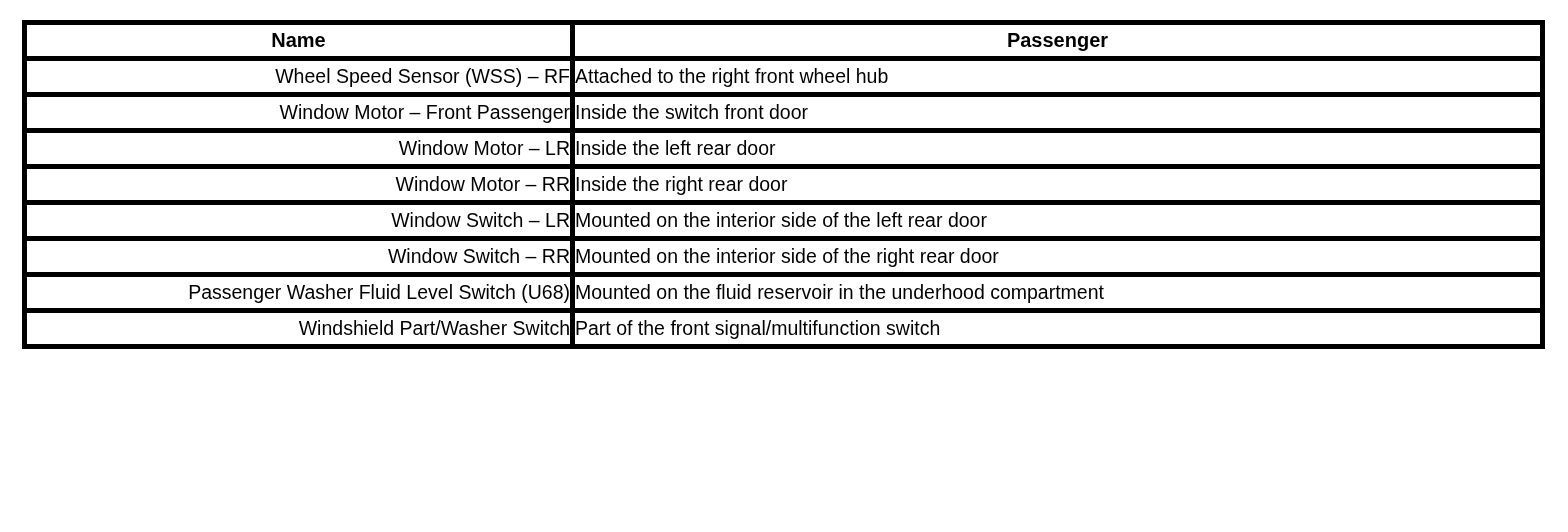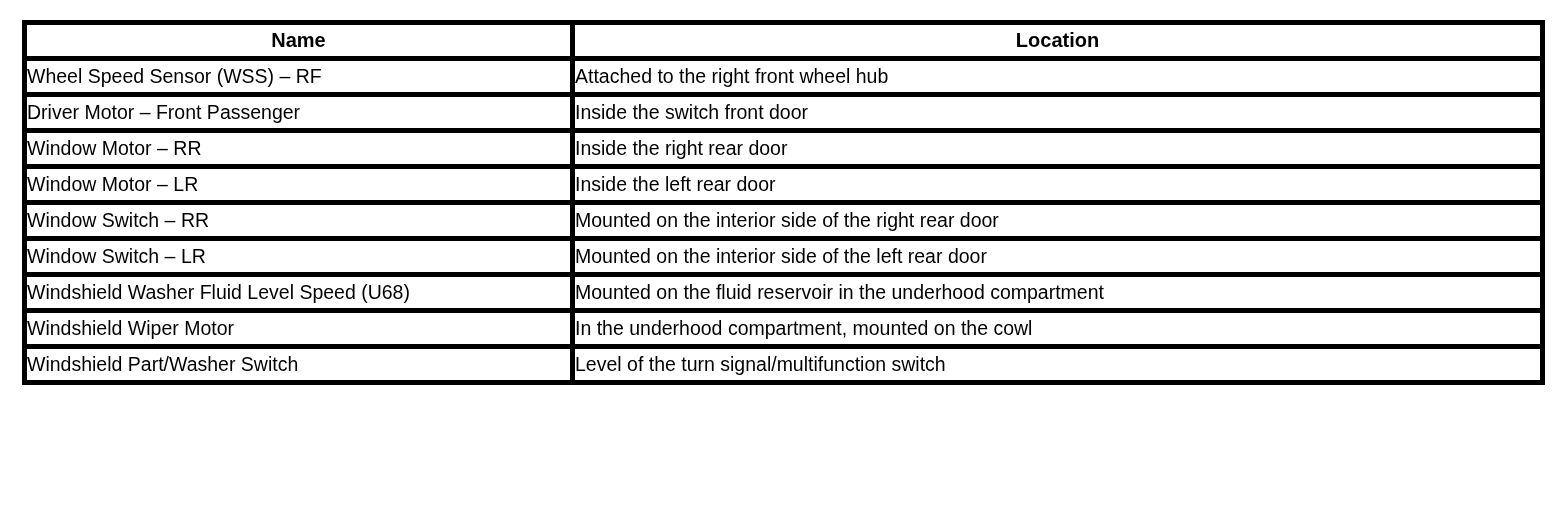--- a/index.html
+++ b/index.html
@@ -41,85 +41,81 @@
     font-weight: bold;
     text-align: center;
   }
   table.loc-table td {
     font-size: 19.5px;
     font-weight: normal;
   }
   col.col-name { width: 548px; }
   col.col-location { width: 970px; }
   td.cell-name {
-    text-align: left;
+    text-align: right;
   }
   td.cell-location {
     text-align: left;
     padding-left: 4px;
     margin-top: 7px;
   }
 </style>
 </head>
 <body>
 
 <div class="page">
   <table class="loc-table">
     <colgroup>
       <col class="col-name">
       <col class="col-location">
     </colgroup>
     <thead>
       <tr>
         <th>Name</th>
-        <th>Location</th>
+        <th>Passenger</th>
       </tr>
     </thead>
     <tbody>
   <tr>
     <td class="cell-name">Wheel Speed Sensor (WSS) – RF</td>
     <td class="cell-location">Attached to the right front wheel hub</td>
   </tr>
 
 
   <tr>
-    <td class="cell-name">Driver Motor – Front Passenger</td>
+    <td class="cell-name">Window Motor – Front Passenger</td>
     <td class="cell-location">Inside the switch front door</td>
+  </tr>
+
+  <tr>
+    <td class="cell-name">Window Motor – LR</td>
+    <td class="cell-location">Inside the left rear door</td>
   </tr>
 
   <tr>
     <td class="cell-name">Window Motor – RR</td>
     <td class="cell-location">Inside the right rear door</td>
   </tr>
 
   <tr>
-    <td class="cell-name">Window Motor – LR</td>
-    <td class="cell-location">Inside the left rear door</td>
+    <td class="cell-name">Window Switch – LR</td>
+    <td class="cell-location">Mounted on the interior side of the left rear door</td>
   </tr>
 
   <tr>
     <td class="cell-name">Window Switch – RR</td>
     <td class="cell-location">Mounted on the interior side of the right rear door</td>
   </tr>
 
   <tr>
-    <td class="cell-name">Window Switch – LR</td>
-    <td class="cell-location">Mounted on the interior side of the left rear door</td>
-  </tr>
-
-  <tr>
-    <td class="cell-name">Windshield Washer Fluid Level Speed (U68)</td>
+    <td class="cell-name">Passenger Washer Fluid Level Switch (U68)</td>
     <td class="cell-location">Mounted on the fluid reservoir in the underhood compartment</td>
   </tr>
 
 
-  <tr>
-    <td class="cell-name">Windshield Wiper Motor</td>
-    <td class="cell-location">In the underhood compartment, mounted on the cowl</td>
-  </tr>
 
   <tr>
     <td class="cell-name">Windshield Part/Washer Switch</td>
-    <td class="cell-location">Level of the turn signal/multifunction switch</td>
+    <td class="cell-location">Part of the front signal/multifunction switch</td>
   </tr>
 </tbody>
   </table>
 </div>
 
 </body></html>

